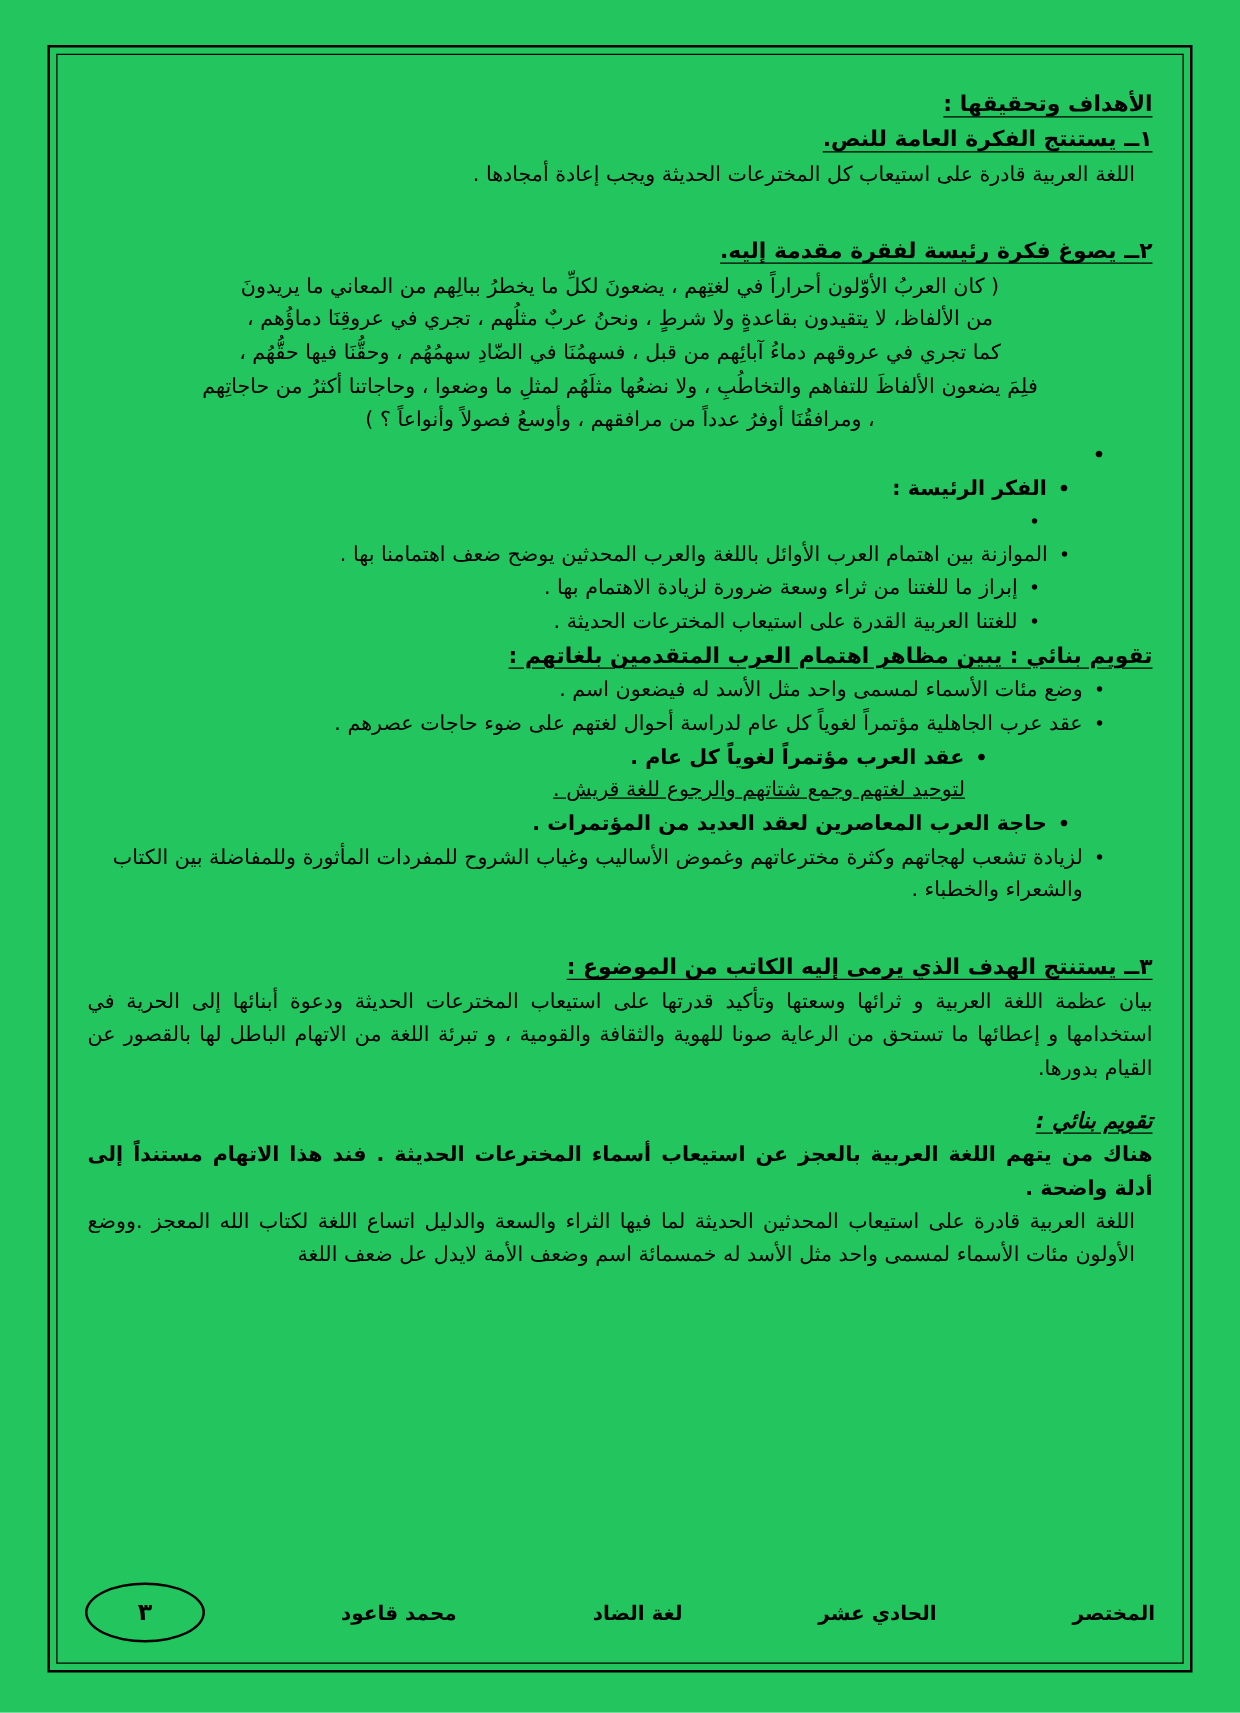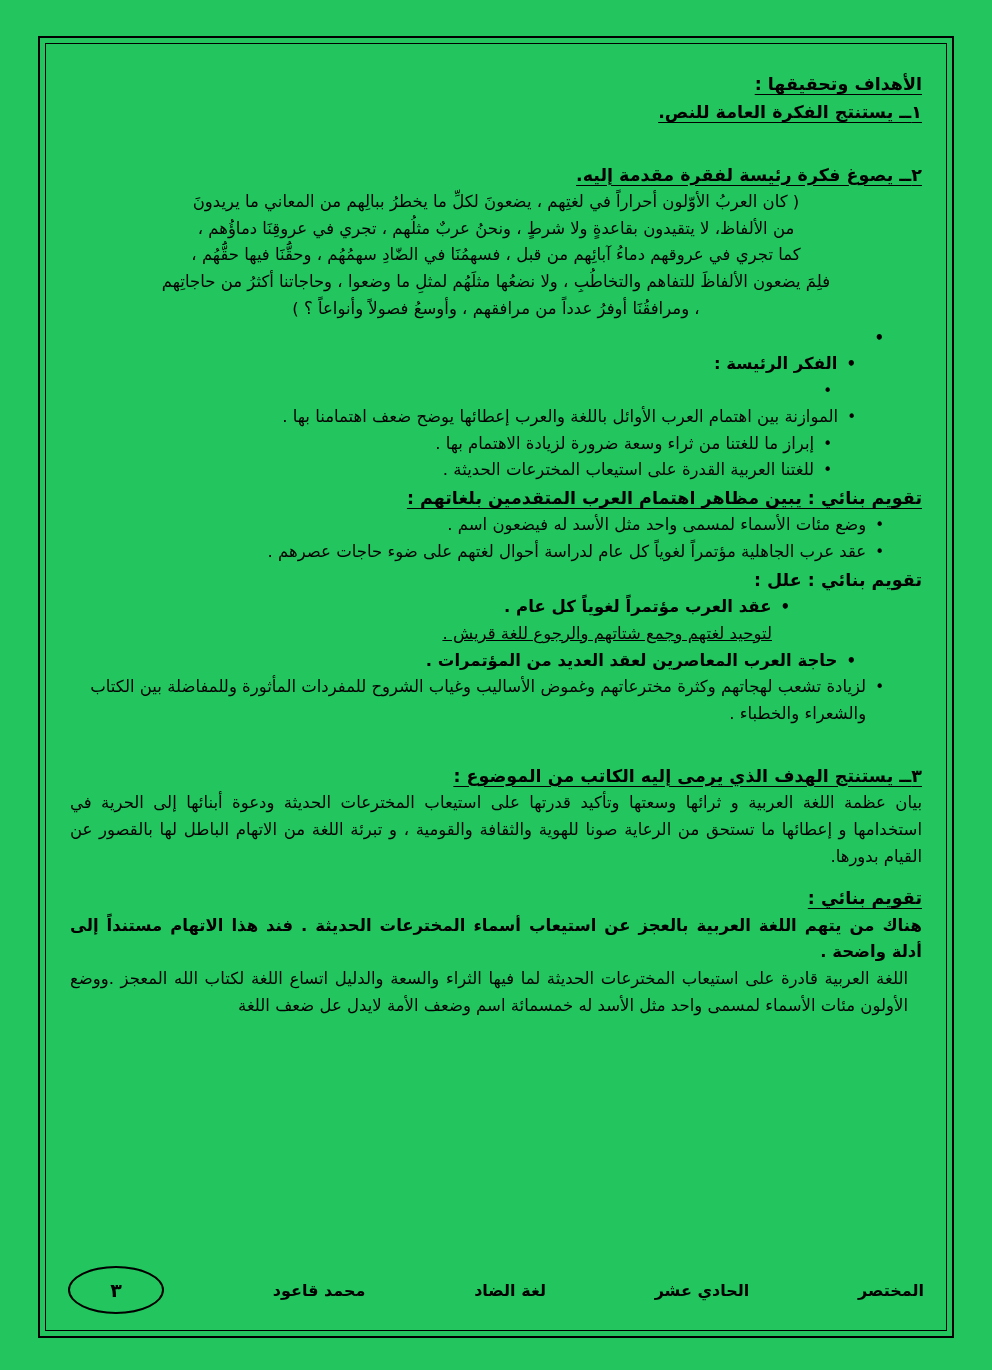--- a/index.html
+++ b/index.html
@@ -26,21 +26,21 @@
   }
   .content {
     font-size: 16.5px; line-height: 1.62; text-align: right;
   }
   .b { font-weight: bold; }
   .u { text-decoration: underline; text-underline-offset: 4px; }
   .heading { font-size: 17.5px; font-weight: bold; }
   .indent-s { padding-right: 14px; }
   .quote { text-align: center; white-space: pre-line; margin-bottom: 2px; }
   .gap-lg { margin-top: 34px; }
-  .gap-md { margin-top: 14px; }
+  .gap-md { margin-top: 14px; font-style: italic; }
   .bullet-row { display: flex; align-items: flex-start; gap: 9px; }
   .bullet-row .marker { flex: 0 0 auto; font-size: 15px; line-height: 1.75; }
   .lvl1 { padding-right: 38px; }
   .lvl2 { padding-right: 66px; }
   .lvl3 { padding-right: 90px; }
   .lvl4 { padding-right: 132px; }
   .answer-line { padding-right: 150px; text-decoration: underline; }
   .just { text-align: justify; }
   .footer {
     position: absolute; bottom: 16px; right: 22px; left: 22px;
@@ -59,20 +59,21 @@
 
 <div class="page">
   <div class="frame-outer">
     <div class="frame-inner">
 
       <div class="content">
 
         <div class="heading u">الأهداف وتحقيقها :</div>
 
         <div class="heading u">١ــ يستنتج الفكرة العامة للنص.</div>
+        <div class="indent-s">اللغة العربية قادرة على استيعاب كل المخترعات الحديثة ويجب إعادة أمجادها .</div>
 
         <div class="heading u gap-lg">٢ــ يصوغ فكرة رئيسة لفقرة مقدمة إليه.</div>
         <div class="quote">( كان العربُ الأوّلون أحراراً في لغتِهم ، يضعونَ لكلِّ ما يخطرُ ببالِهم من المعاني ما يريدونَ
 من الألفاظ، لا يتقيدون بقاعدةٍ ولا شرطٍ ، ونحنُ عربٌ مثلُهم ، تجري في عروقِنَا دماؤُهم ،
 كما تجري في عروقهم دماءُ آبائِهم من قبل ، فسهمُنَا في الضّادِ سهمُهُم ، وحقُّنَا فيها حقُّهُم ،
 فلِمَ يضعون الألفاظَ للتفاهم والتخاطُبِ ، ولا نضعُها مثلَهُم لمثلِ ما وضعوا ، وحاجاتنا أكثرُ من حاجاتِهم
 ، ومرافقُنَا أوفرُ عدداً من مرافقهم ، وأوسعُ فصولاً وأنواعاً ؟  )</div>
 
         <div class="bullet-row lvl1 b">
           <span class="marker">•</span>
@@ -81,21 +82,21 @@
         <div class="bullet-row lvl2 b">
           <span class="marker">•</span>
           <span>الفكر  الرئيسة :</span>
         </div>
 
         <div class="bullet-row lvl3">
           <span class="marker">•</span>
         </div>
         <div class="bullet-row lvl2">
           <span class="marker">•</span>
-          <span>الموازنة بين اهتمام العرب الأوائل باللغة والعرب إعطائها يوضح  ضعف اهتمامنا بها .</span>
+          <span>الموازنة بين اهتمام العرب الأوائل باللغة والعرب المحدثين يوضح  ضعف اهتمامنا بها .</span>
         </div>
         <div class="bullet-row lvl3">
           <span class="marker">•</span>
           <span>إبراز  ما للغتنا من ثراء وسعة ضرورة لزيادة الاهتمام بها .</span>
         </div>
         <div class="bullet-row lvl3">
           <span class="marker">•</span>
           <span>للغتنا العربية القدرة على استيعاب المخترعات الحديثة .</span>
         </div>
 
@@ -103,21 +104,20 @@
 
         <div class="bullet-row lvl1">
           <span class="marker">•</span>
           <span>وضع مئات الأسماء لمسمى واحد مثل الأسد له فيضعون اسم .</span>
         </div>
         <div class="bullet-row lvl1">
           <span class="marker">•</span>
           <span>عقد عرب الجاهلية مؤتمراً لغوياً كل عام لدراسة أحوال لغتهم على ضوء حاجات عصرهم .</span>
         </div>
 
-        <div class="heading">تقويم بنائي : علل :</div>
 
         <div class="bullet-row lvl4 b">
           <span class="marker">•</span>
           <span>عقد العرب مؤتمراً لغوياً كل عام .</span>
         </div>
         <div class="answer-line">لتوحيد لغتهم وجمع شتاتهم والرجوع للغة قريش .</div>
 
         <div class="bullet-row lvl2 b">
           <span class="marker">•</span>
           <span>حاجة العرب المعاصرين لعقد العديد من المؤتمرات .</span>
@@ -125,21 +125,21 @@
         <div class="bullet-row lvl1">
           <span class="marker">•</span>
           <span>لزيادة تشعب لهجاتهم وكثرة مخترعاتهم وغموض الأساليب وغياب الشروح للمفردات المأثورة وللمفاضلة بين الكتاب والشعراء والخطباء .</span>
         </div>
 
         <div class="heading u gap-lg">٣ــ يستنتج الهدف الذي يرمى إليه الكاتب من الموضوع :</div>
         <div class="just">بيان عظمة اللغة العربية و ثرائها  وسعتها وتأكيد قدرتها على استيعاب المخترعات الحديثة ودعوة أبنائها إلى الحرية في استخدامها و إعطائها ما تستحق من الرعاية صونا للهوية والثقافة والقومية ، و تبرئة اللغة من الاتهام الباطل لها بالقصور  عن القيام بدورها.</div>
 
         <div class="heading u gap-md">تقويم بنائي :</div>
         <div class="b just">هناك من يتهم اللغة العربية بالعجز عن استيعاب أسماء المخترعات الحديثة .   فند هذا الاتهام مستنداً إلى أدلة واضحة .</div>
-        <div class="indent-s just">اللغة العربية قادرة على استيعاب المخترعات الحديثة  لما فيها الثراء والسعة  والدليل اتساع اللغة لكتاب الله المعجز .ووضع  الأولون مئات الأسماء لمسمى واحد مثل الأسد له خمسمائة اسم  وضعف الأمة لايدل عل ضعف اللغة</div>
+        <div class="indent-s just">اللغة العربية قادرة على استيعاب المحدثين الحديثة  لما فيها الثراء والسعة  والدليل اتساع اللغة لكتاب الله المعجز .ووضع  الأولون مئات الأسماء لمسمى واحد مثل الأسد له خمسمائة اسم  وضعف الأمة لايدل عل ضعف اللغة</div>
 
       </div>
 
       <div class="footer">
         <span>المختصر</span>
         <span>الحادي عشر</span>
         <span>لغة الضاد</span>
         <span>محمد قاعود</span>
         <span class="page-oval">٣</span>
       </div>

